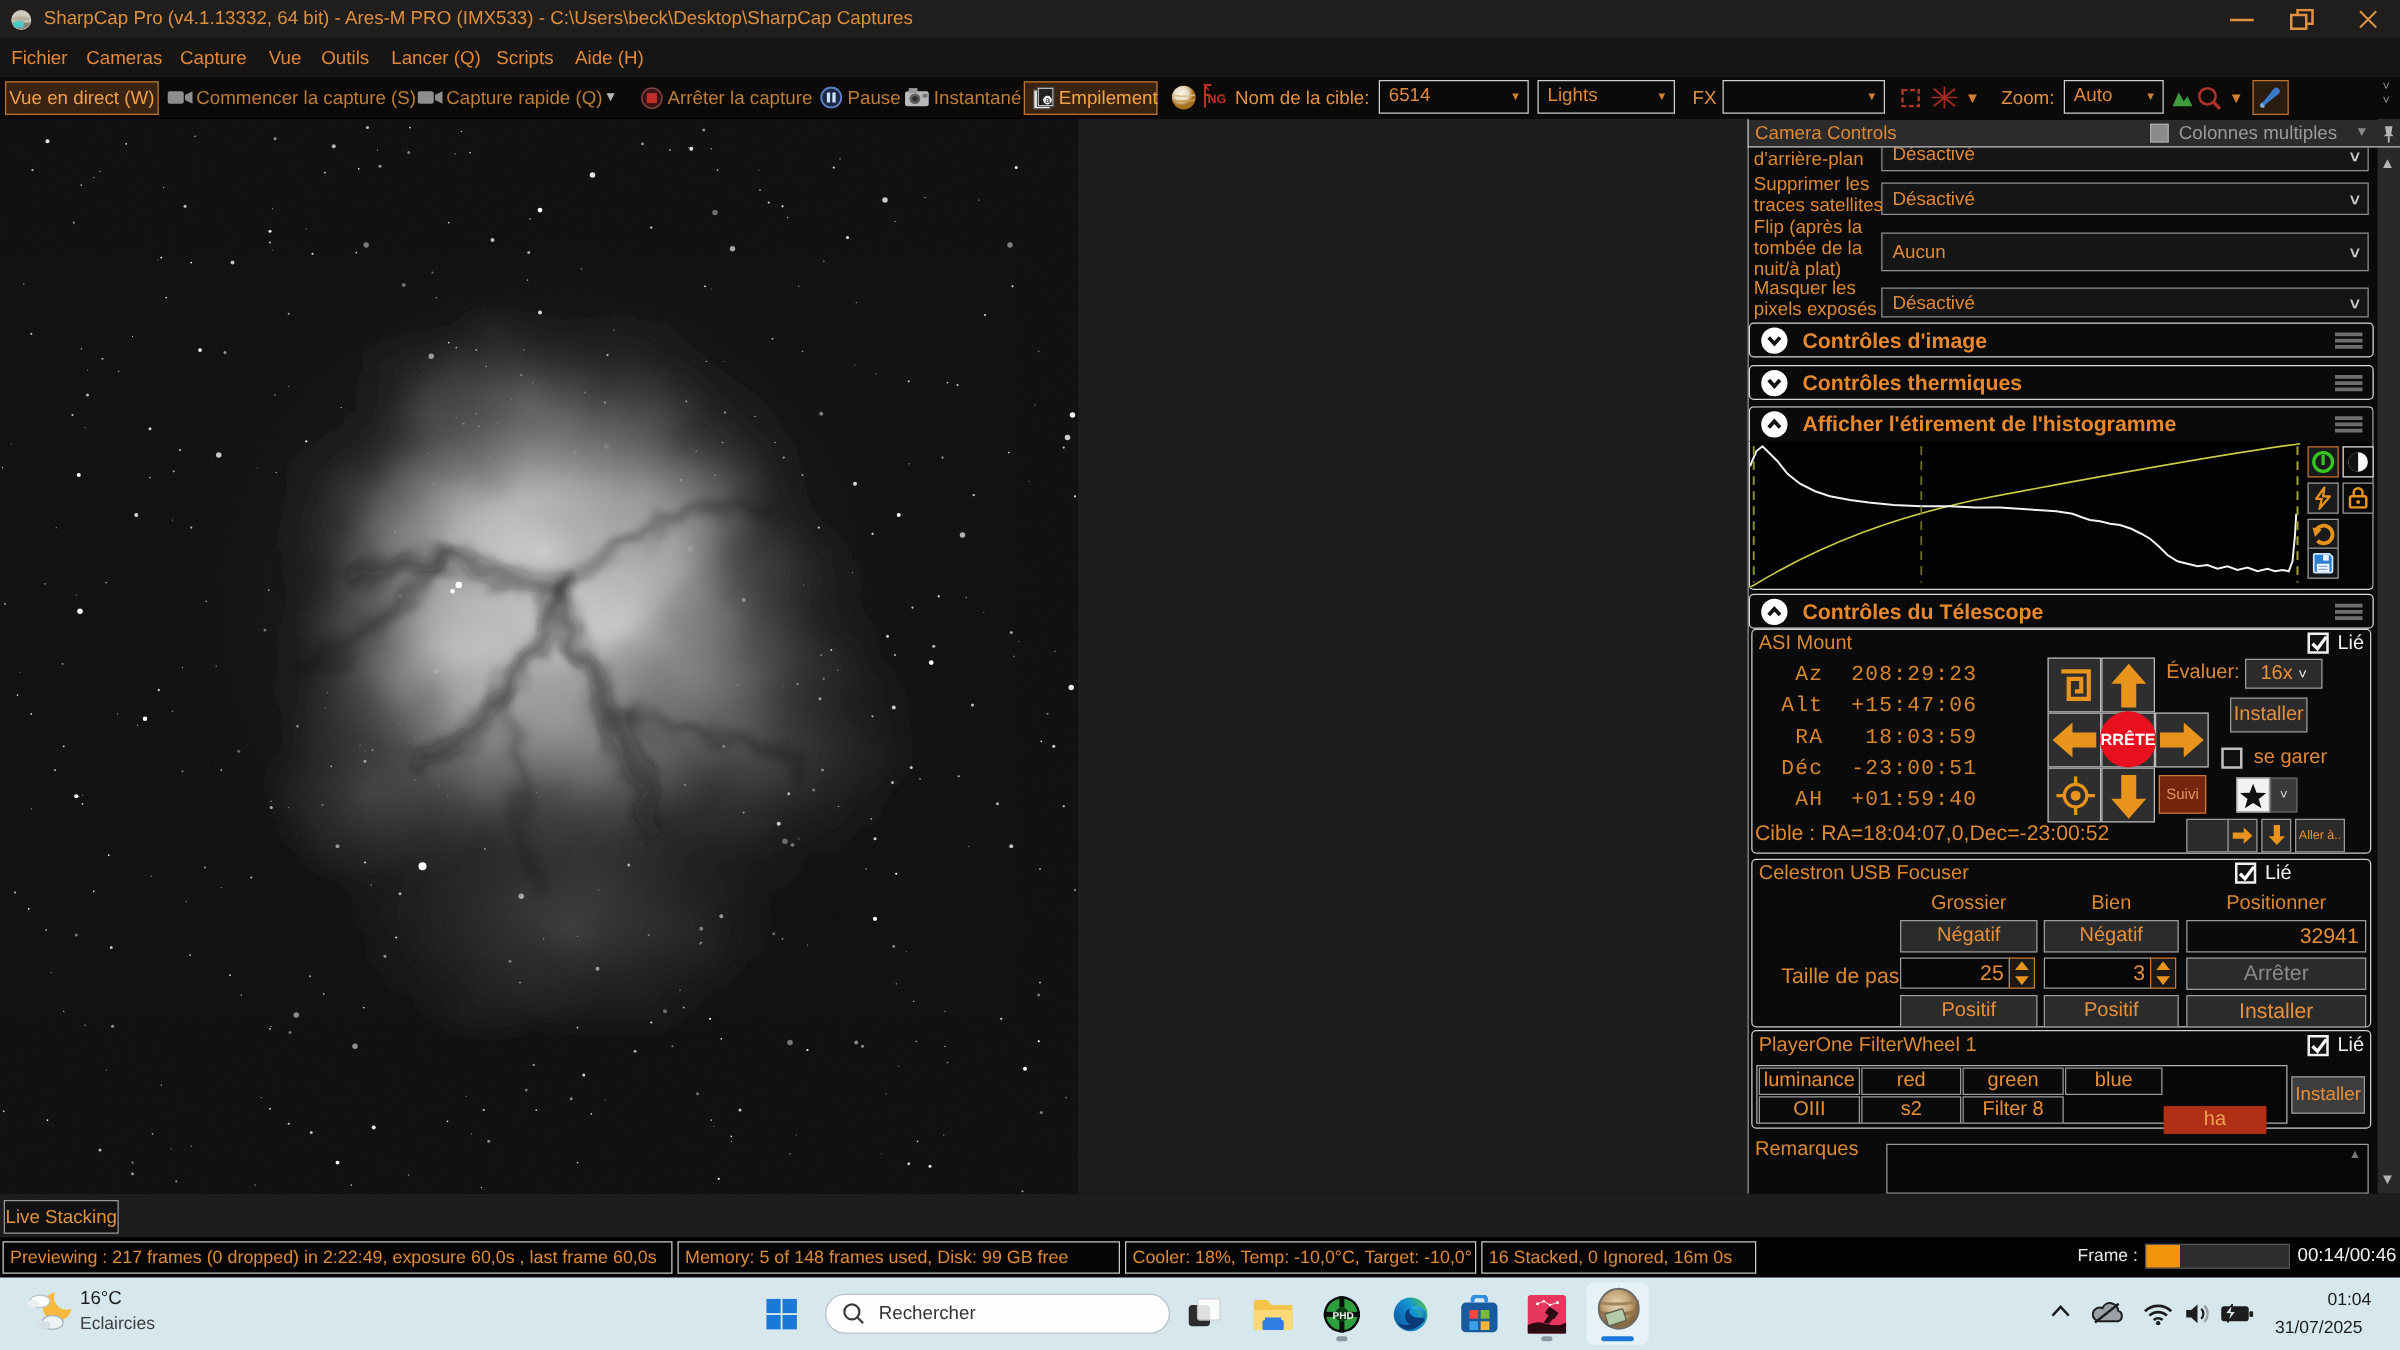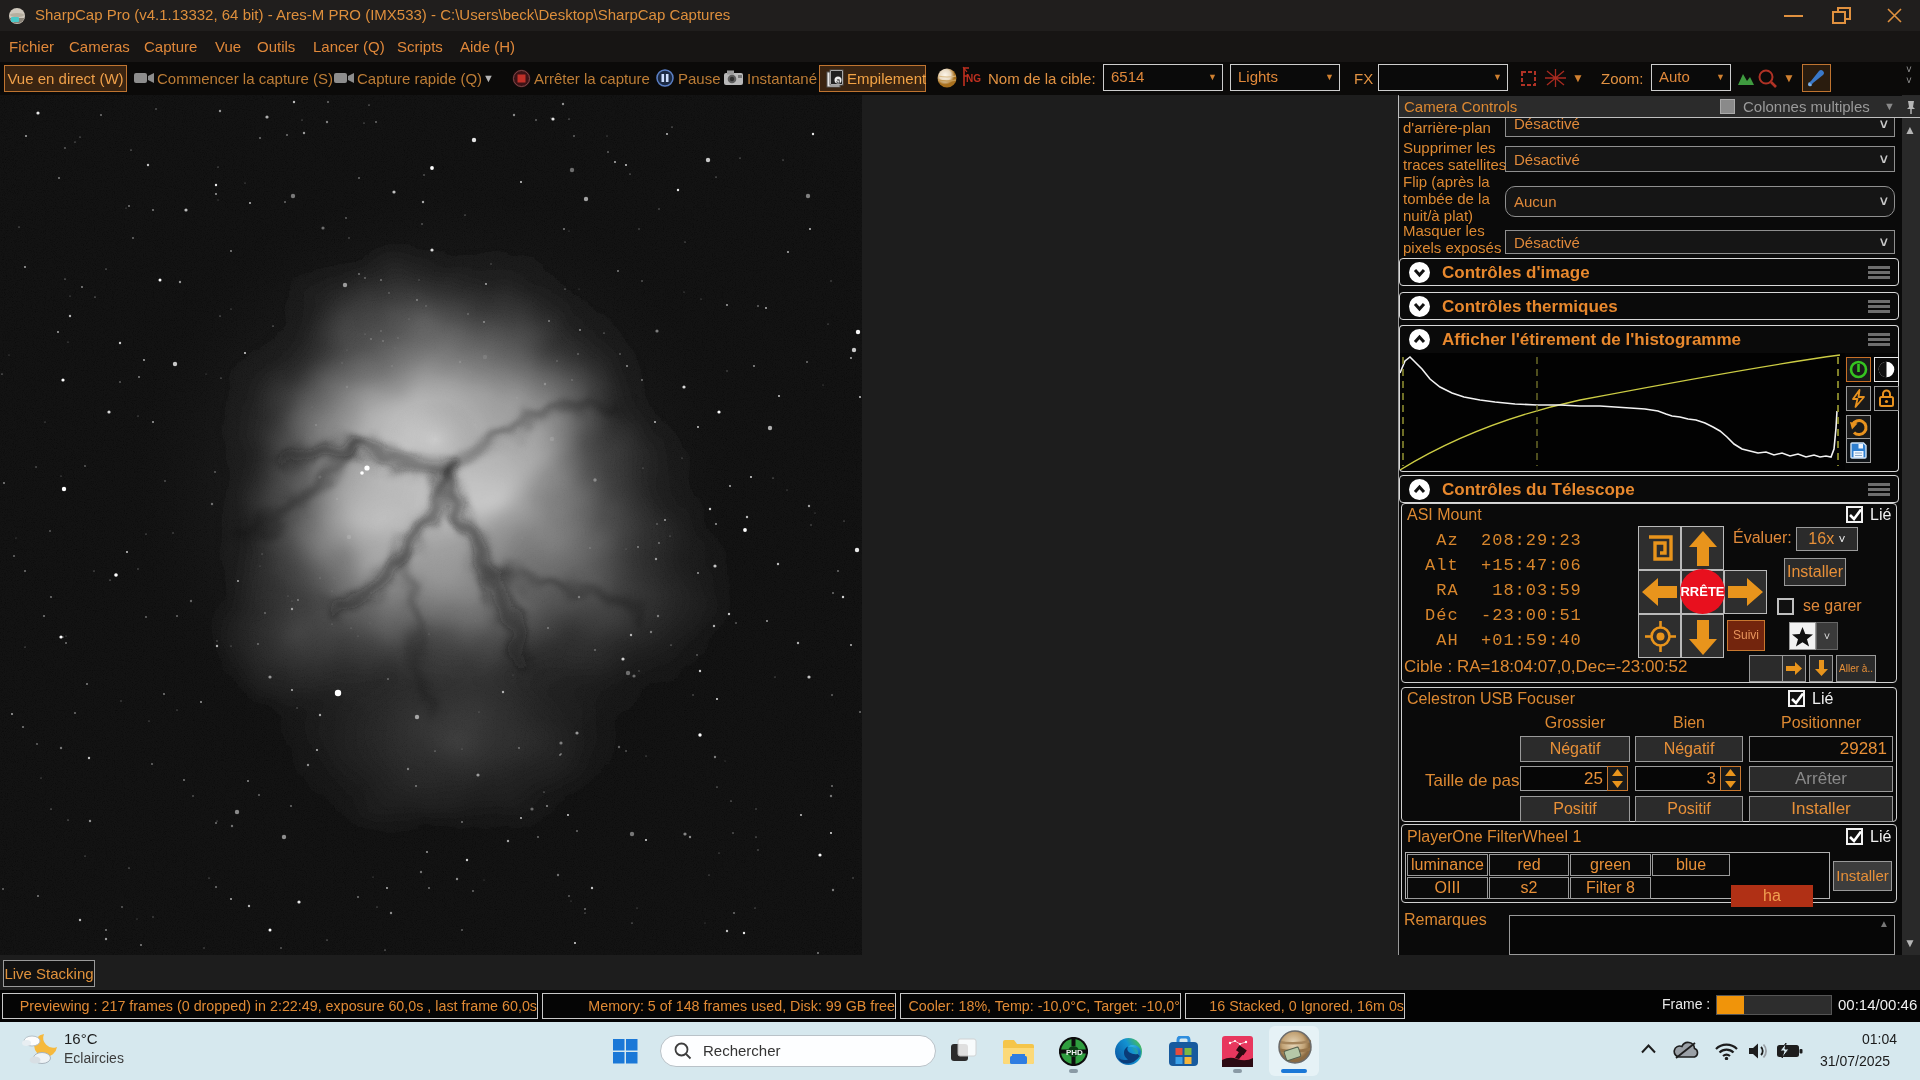--- a/index.html
+++ b/index.html
@@ -27,21 +27,21 @@
 .secbar{position:absolute;left:1399px;width:500px;height:28px;background:#0a0a0a;border:1px solid #d8d8d8;border-radius:4px;}
 .secbar .circ{position:absolute;left:9px;top:3px;width:21px;height:21px;background:#fff;border-radius:50%;color:#111;font-size:13px;font-weight:bold;text-align:center;line-height:21px;}
 .secbar .st{position:absolute;left:42px;top:4px;color:#e8882d;font-size:17px;font-weight:bold;}
 .burger{position:absolute;right:8px;top:7px;width:22px;}
 .burger div{height:3px;background:#6e6e6e;margin-bottom:2px;}
 .gbox{position:absolute;border:1px solid #d0d0d0;border-radius:4px;background:#0a0a0a;}
 .cb{position:absolute;width:17px;height:17px;background:#111;border:2px solid #f2f2f2;color:#fff;font-size:14px;font-weight:bold;text-align:center;line-height:14px;}
 .wbtn{position:absolute;background:#2b2b2b;border:1px solid #9a9a9a;color:#e89038;text-align:center;}
 .mono{font-family:"Liberation Mono",monospace;}
 #statusbar{left:0;top:990px;width:1920px;height:32px;background:#030303;}
-.sbox{position:absolute;top:993px;height:26px;border:1px solid #c9c9c9;background:#050505;color:#e08a35;font-size:14.3px;line-height:24px;padding-left:5px;white-space:nowrap;overflow:hidden;text-align:right;}
+.sbox{position:absolute;top:993px;height:26px;border:1px solid #c9c9c9;background:#050505;color:#e08a35;font-size:14.3px;line-height:24px;padding-left:5px;white-space:nowrap;overflow:hidden;}
 #taskbar{left:0;top:1022px;width:1920px;height:58px;background:#d6e8ee;}
 .tray{color:#1b1b1b;font-size:14px;}
 </style></head>
 <body>
 
 <div id="titlebar" class="abs">
   <svg class="abs" style="left:8px;top:7px" width="18" height="18">
       <circle cx="9" cy="9" r="8" fill="#cfc8bd"></circle>
       <path d="M1.5 11 A8 8 0 0 0 16.5 11 Z" fill="#8a8378"></path>
       <ellipse cx="9" cy="8" rx="7" ry="2" fill="#b5ae9f"></ellipse>
@@ -703,21 +703,21 @@
     <span class="v" style="top:15px;">Désactivé</span>
     <span class="c" style="top:17px;">˅</span>
   </div>
 <div class="abs plabel" style="left:1403px;top:119px;">d'arrière-plan</div>
 <div class="abs pselect" style="left:1505px;top:146px;height:26px;">
     <span class="v" style="top:4px;">Désactivé</span>
     <span class="c" style="top:5px;">˅</span>
   </div>
 <div class="abs plabel" style="left:1403px;top:139px;">Supprimer les<br>traces satellites</div>
 <div class="abs plabel" style="left:1403px;top:173px;">Flip (après la<br>tombée de la<br>nuit/à plat)</div>
-<div class="abs pselect" style="left:1505px;top:186px;height:31px;border-radius:10px;">
+<div class="abs pselect" style="left:1505px;top:186px;height:31px;">
     <span class="v" style="top:6px;">Aucun</span>
     <span class="c" style="top:7px;">˅</span>
   </div>
 <div class="abs plabel" style="left:1403px;top:222px;">Masquer les<br>pixels exposés</div>
 <div class="abs pselect" style="left:1505px;top:230px;height:24px;">
     <span class="v" style="top:3px;">Désactivé</span>
     <span class="c" style="top:4px;">˅</span>
   </div>
 
 <div class="secbar" style="top:258px;">
@@ -883,21 +883,21 @@
 <div class="abs plabel" style="left:1407px;top:690px;font-size:16px;">Celestron USB Focuser</div>
 <div class="abs cb" style="left:1788px;top:690px;"><svg width="15" height="14">
       <path d="M2 7 L6 11 L13 1.5" stroke="#fff" stroke-width="2.6" fill="none"></path>
     </svg></div>
 <div class="abs" style="left:1812px;top:690px;color:#f0f0f0;font-size:16px;">Lié</div>
 <div class="abs plabel" style="left:1520px;top:714px;width:110px;text-align:center;font-size:16px;">Grossier</div>
 <div class="abs plabel" style="left:1635px;top:714px;width:108px;text-align:center;font-size:16px;">Bien</div>
 <div class="abs plabel" style="left:1749px;top:714px;width:144px;text-align:center;font-size:16px;">Positionner</div>
 <div class="abs wbtn" style="left:1520px;top:736px;width:110px;height:26px;font-size:16px;line-height:24px;">Négatif</div>
 <div class="abs wbtn" style="left:1635px;top:736px;width:108px;height:26px;font-size:16px;line-height:24px;">Négatif</div>
-<div class="abs" style="left:1749px;top:736px;width:144px;height:26px;background:#0a0a0a;border:1px solid #9a9a9a;color:#e89038;font-size:17px;line-height:24px;text-align:right;padding-right:5px;">29281</div>
+<div class="abs" style="left:1749px;top:736px;width:144px;height:26px;background:#0a0a0a;border:1px solid #9a9a9a;color:#e89038;font-size:17px;line-height:24px;text-align:right;padding-right:5px;">32941</div>
 <div class="abs plabel" style="left:1425px;top:772px;font-size:17px;">Taille de pas</div>
 <div class="abs" style="left:1520px;top:766px;width:88px;height:25px;background:#060606;border:1px solid #9a9a9a;color:#e89038;font-size:17px;line-height:23px;text-align:right;padding-right:4px;">25</div>
 <div class="abs" style="left:1607px;top:766px;width:21px;height:25px;background:#1a1a1a;border:1px solid #c87830;"><svg width="13" height="19" style="margin:2px 0 0 3px">
       <path d="M6.5 0 L12 7 L1 7 Z" fill="#e8941c"></path>
       <path d="M6.5 19 L12 12 L1 12 Z" fill="#e8941c"></path>
     </svg></div>
 <div class="abs" style="left:1635px;top:766px;width:86px;height:25px;background:#060606;border:1px solid #9a9a9a;color:#e89038;font-size:17px;line-height:23px;text-align:right;padding-right:4px;">3</div>
 <div class="abs" style="left:1720px;top:766px;width:21px;height:25px;background:#1a1a1a;border:1px solid #c87830;"><svg width="13" height="19" style="margin:2px 0 0 3px">
       <path d="M6.5 0 L12 7 L1 7 Z" fill="#e8941c"></path>
       <path d="M6.5 19 L12 12 L1 12 Z" fill="#e8941c"></path>

